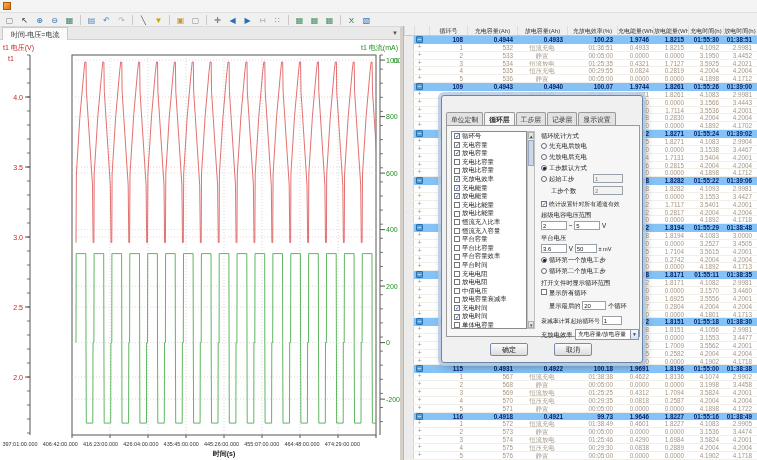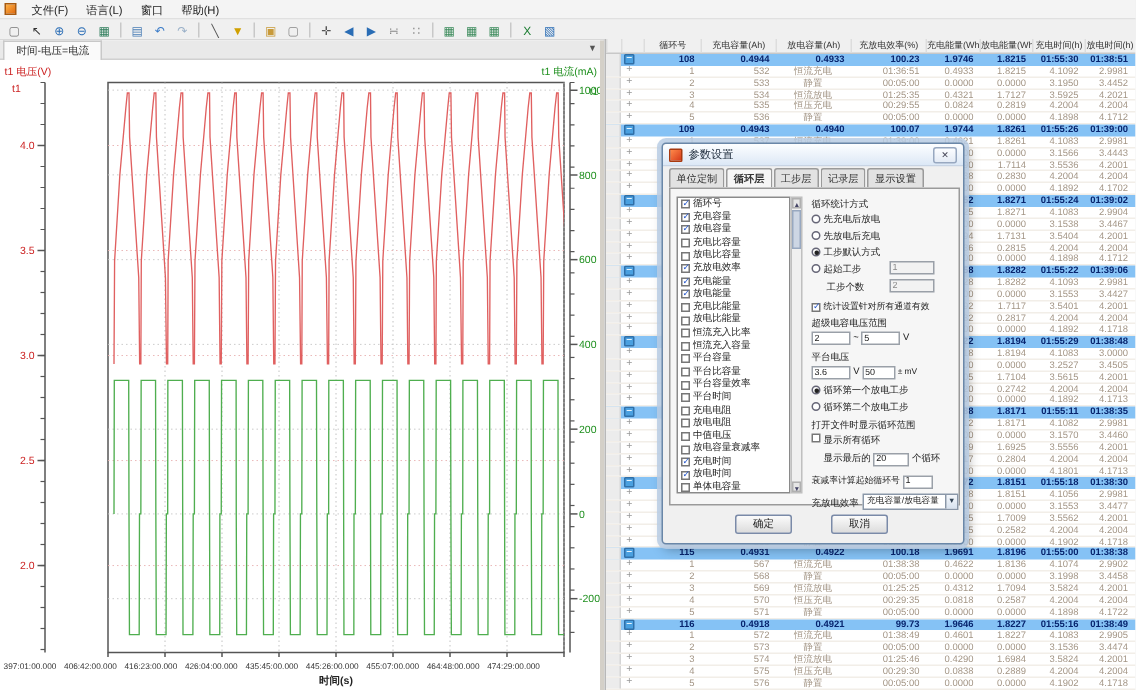--- a/index.html
+++ b/index.html
@@ -73,26 +73,20 @@
   .dda { position:absolute; right:0; top:0; width:8px; height:100%; background:linear-gradient(#f4f7fb,#d8e2ef);
     border-left:1px solid #8a97a8; font-size:5px; text-align:center; line-height:9px; color:#345; }
   .dbtn { position:absolute; width:38px; height:13px; background:linear-gradient(#fbfbfb,#dcdcdc);
     border:1px solid #7a8aa8; border-radius:2px; font-size:7px; line-height:12px; text-align:center; color:#222; }
 </style>
 </head>
 <body>
 
 <div id="menubar">
   <span id="app-icon"></span>
-  <span id="menu-items" style="display: flex;">
-      <span class="menu-item">文件(F)</span>
-      <span class="menu-item">语言(L)</span>
-      <span class="menu-item">窗口</span>
-      <span class="menu-item">帮助(H)</span>
-    </span>
 </div>
 
 <div id="toolbar">
     <span class="tbtn" style="color: rgb(119, 119, 119);">▢</span>
     <span class="tbtn" style="color: rgb(51, 51, 51);">↖</span>
     <span class="tbtn" style="color: rgb(42, 109, 181);">⊕</span>
     <span class="tbtn" style="color: rgb(42, 109, 181);">⊖</span>
     <span class="tbtn" style="color: rgb(46, 125, 91);">▦</span>
     <span class="tsep"></span>
     <span class="tbtn" style="color: rgb(74, 125, 181);">▤</span>
@@ -1025,25 +1019,20 @@
       <span class="ctr" style="width: 50px; flex: 0 0 auto;">静置</span>
       <span class="num" style="width: 50px; flex: 0 0 auto;">00:05:00</span>
       <span class="num" style="width: 36px; flex: 0 0 auto;">0.0000</span>
       <span class="num" style="width: 35px; flex: 0 0 auto;">0.0000</span>
       <span class="num" style="width: 35px; flex: 0 0 auto;">4.1902</span>
       <span class="num" style="width: 33px; flex: 0 0 auto;">4.1718</span>
     </div>
   </div>
 
 <div id="dialog">
-  <div id="dlg-titlebar">
-    <span id="dlg-icon"></span>
-    <span id="dlg-title">参数设置</span>
-    <span id="dlg-close">✕</span>
-  </div>
   <div id="dlg-tabs">
       <span class="dtab">单位定制</span>
       <span class="dtab active">循环层</span>
       <span class="dtab">工步层</span>
       <span class="dtab">记录层</span>
       <span class="dtab">显示设置</span>
     </div>
   <div id="dlg-page">
     <div id="dlg-list">
         <div class="litem">

